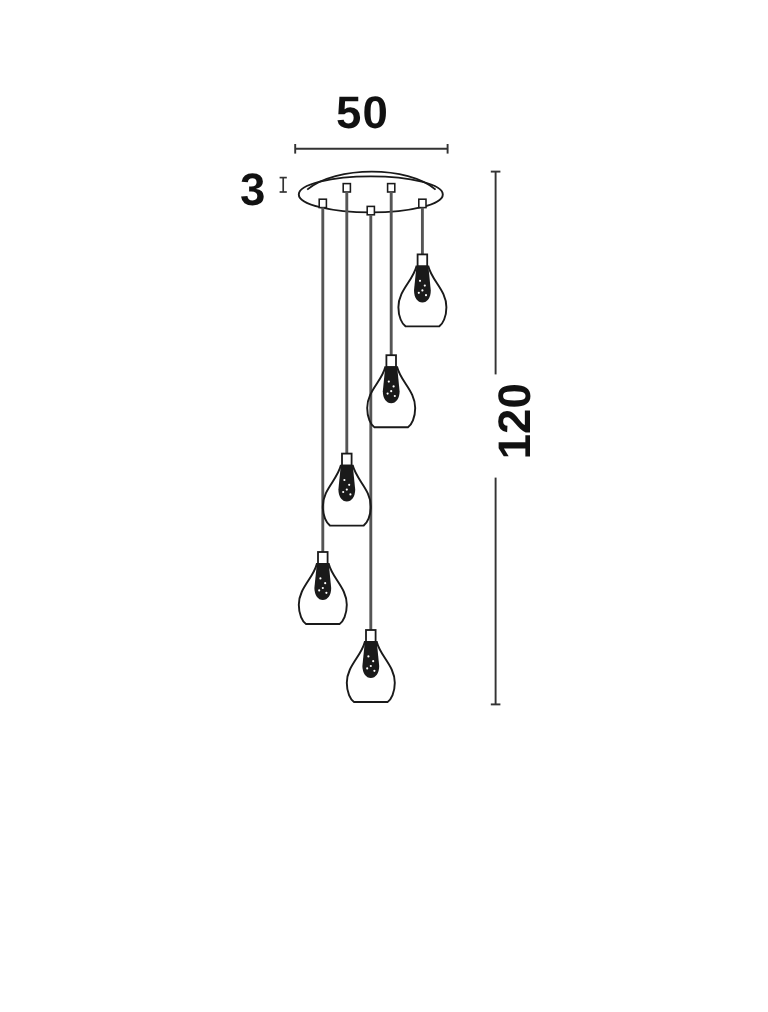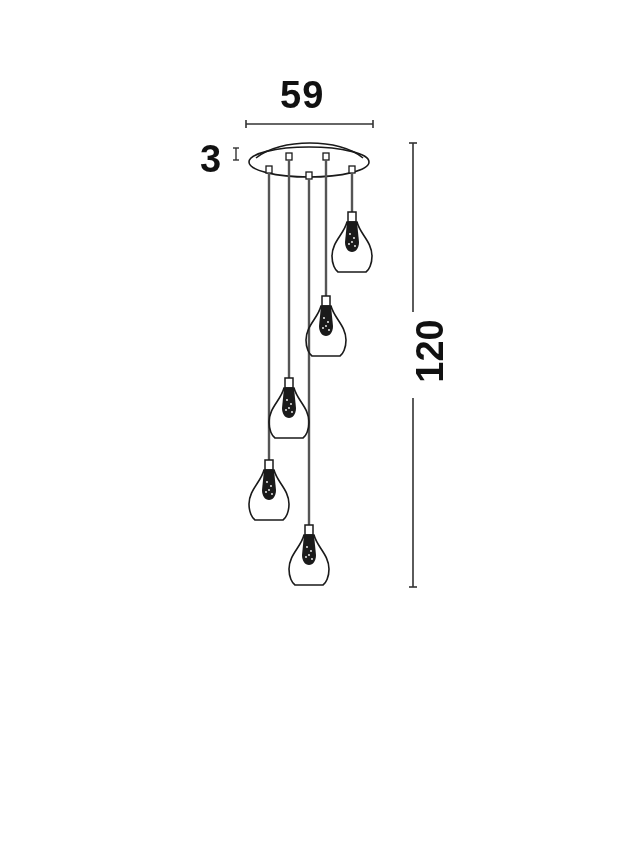--- a/index.html
+++ b/index.html
@@ -81,16 +81,16 @@
         <use href="#shade" x="289" y="378"></use>
       </g>
     <g>
         <use href="#shade" x="269" y="460"></use>
       </g>
     <g>
         <use href="#shade" x="309" y="525"></use>
       </g>
   </svg>
 
-  <div class="dim-label dim-width">59</div>
+  <div class="dim-label dim-width">50</div>
   <div class="dim-label dim-depth">3</div>
   <div class="dim-label dim-height">120</div>
 </div>
 
 </body></html>

